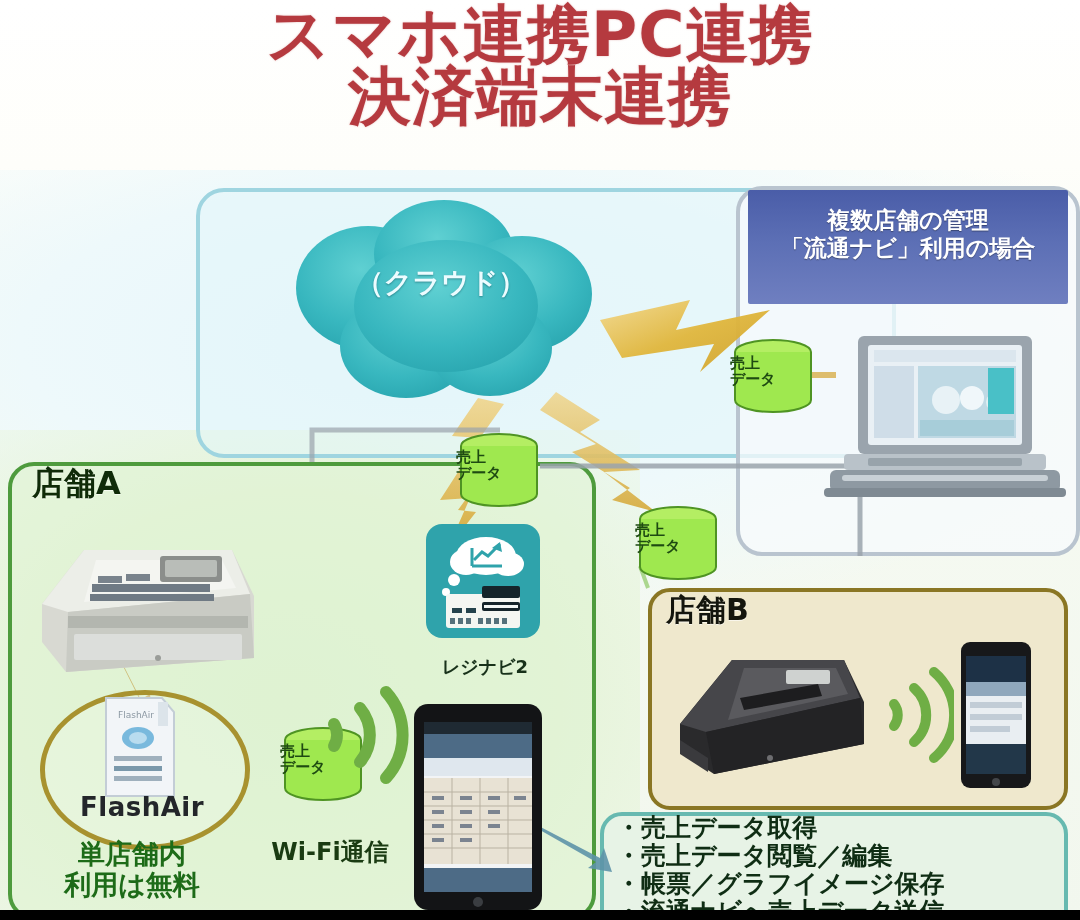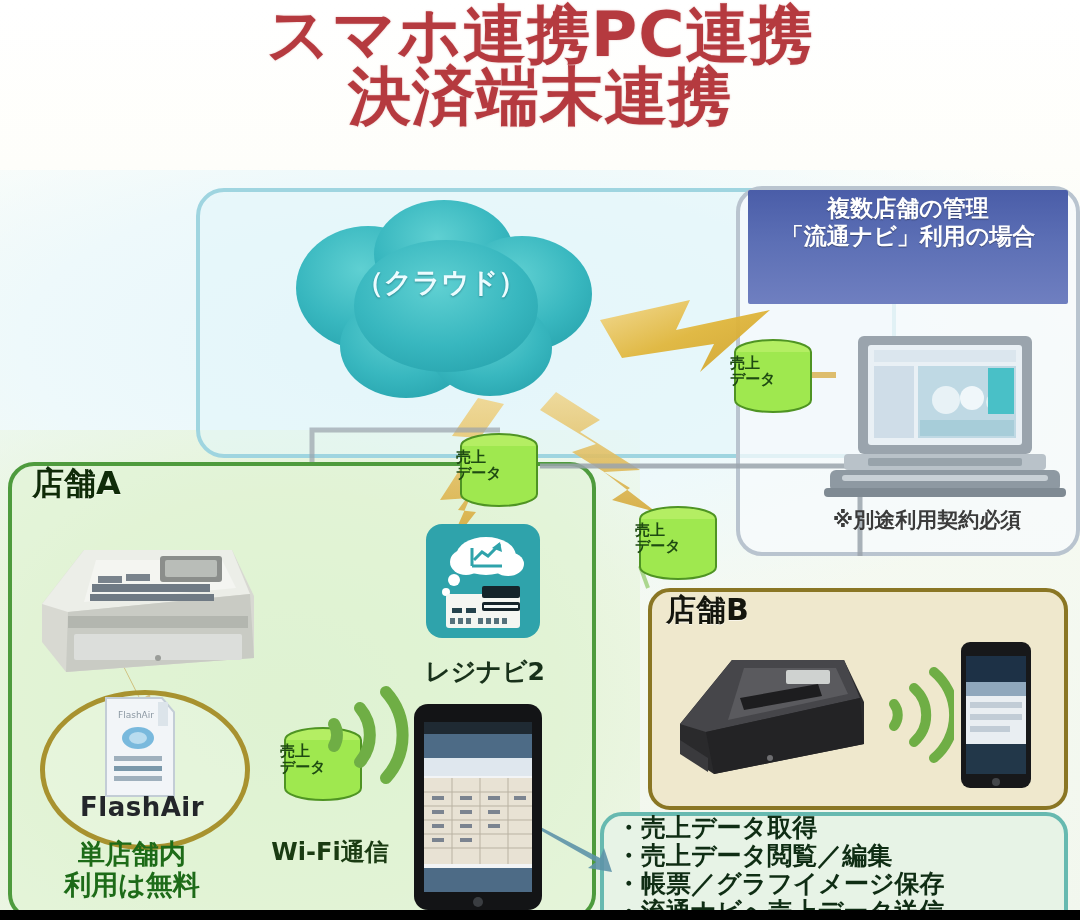--- a/index.html
+++ b/index.html
@@ -67,21 +67,21 @@
     background:#e7f3e6;
   }
 
   
   .biz-head{
     position:absolute;left:748px;top:190px;width:320px;height:114px;
     background:linear-gradient(180deg,#4a5da8 0%,#5c6fb5 45%,#6f7fc0 100%);
     color:#ffffff;
     font-weight:700;font-size:23px;line-height:1.22;
     text-align:center;
-    padding-top:4px;
+    padding-top:16px;
     box-sizing:border-box;
     text-shadow:0 1px 1px rgba(0,0,0,.35);
     border-radius:2px;
   }
 
   
   .cloud{position:absolute;left:276px;top:196px;width:330px;height:210px;}
   .cloud svg{display:block;width:100%;height:100%;}
   .cloud-label{
     position:absolute;left:276px;top:266px;width:330px;
@@ -130,21 +130,21 @@
   }
   .free-note{
     position:absolute;left:22px;top:838px;width:220px;text-align:center;
     color:#1d6b18;font-weight:700;font-size:27px;line-height:1.15;
   }
 
   .app-icon{position:absolute;left:424px;top:522px;width:118px;height:118px;}
   .app-icon svg{display:block;width:100%;height:100%;}
   .app-label{
     position:absolute;left:390px;top:655px;width:190px;text-align:center;
-    font-weight:700;font-size:25px;color:#18311a;
+    font-weight:700;font-size:18px;color:#18311a;
   }
 
   .wifi-arcs{position:absolute;left:290px;top:640px;width:120px;height:190px;}
   .wifi-arcs svg{display:block;width:100%;height:100%;}
   .wifi-label{
     position:absolute;left:238px;top:836px;width:184px;text-align:center;
     font-weight:700;font-size:24px;color:#1a3b12;
   }
 
   .tablet{position:absolute;left:408px;top:700px;width:140px;height:215px;}
@@ -268,21 +268,20 @@
       <circle cx="176" cy="70" r="10" fill="#dff0f3"></circle>
       <rect x="100" y="88" width="94" height="16" fill="#a7cdd9"></rect>
       <rect x="168" y="36" width="26" height="46" fill="#49c0c7"></rect>
       <rect x="24" y="122" width="202" height="16" rx="4" fill="#b9c2c9"></rect>
       <rect x="48" y="126" width="154" height="8" rx="2" fill="#98a3ab"></rect>
       <rect x="10" y="138" width="230" height="22" rx="6" fill="#8e99a2"></rect>
       <rect x="22" y="143" width="206" height="6" rx="3" fill="#c8d0d6"></rect>
       <rect x="4" y="156" width="242" height="9" rx="4" fill="#7f8a93"></rect>
     </svg>
   </div>
-  <div class="contract-note">※別途利用契約必須</div>
 
   <div class="cyl cyl1">
     <svg viewBox="0 0 86 78">
         <ellipse cx="43" cy="14" rx="38" ry="12" fill="#b4ee63" stroke="#4f9423" stroke-width="2"></ellipse>
         <path d="M5,14 L5,62 A38,12 0 0 0 81,62 L81,14" fill="#9fe84f" stroke="#4f9423" stroke-width="2"></path>
       </svg>
   </div>
   <div class="cyl-label cyl1L">
     <div>売上</div>
     <div>データ</div>

